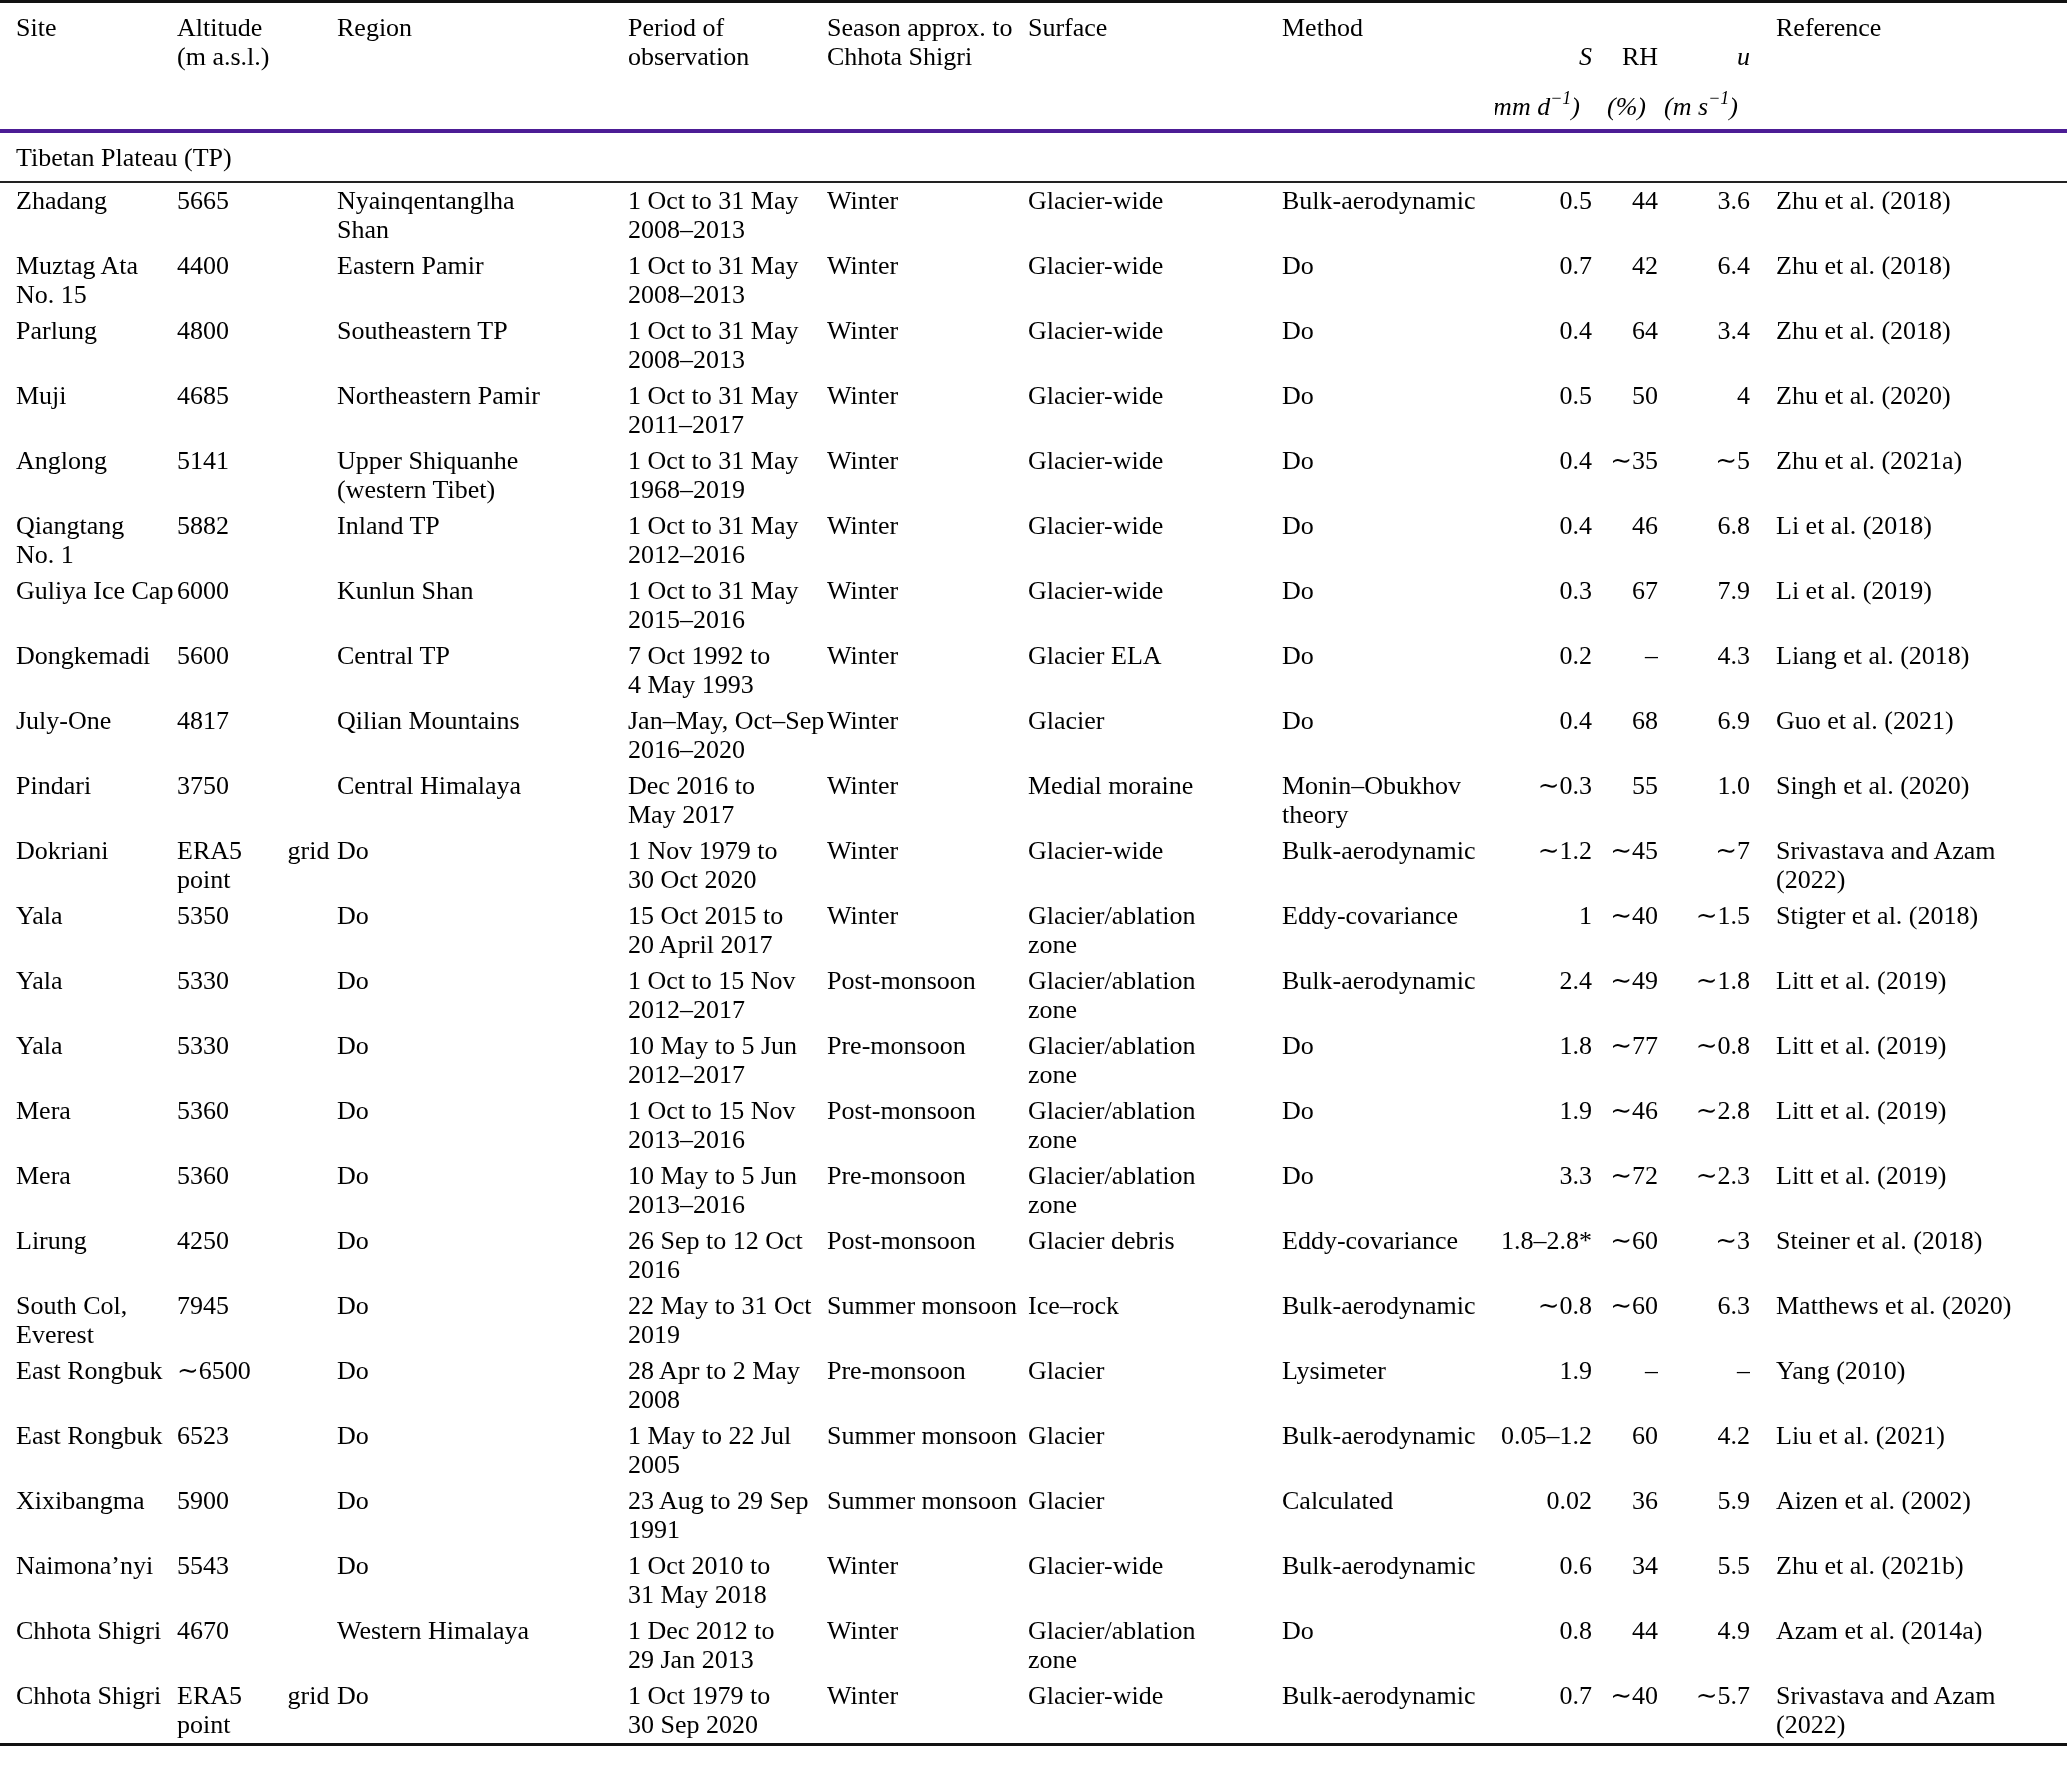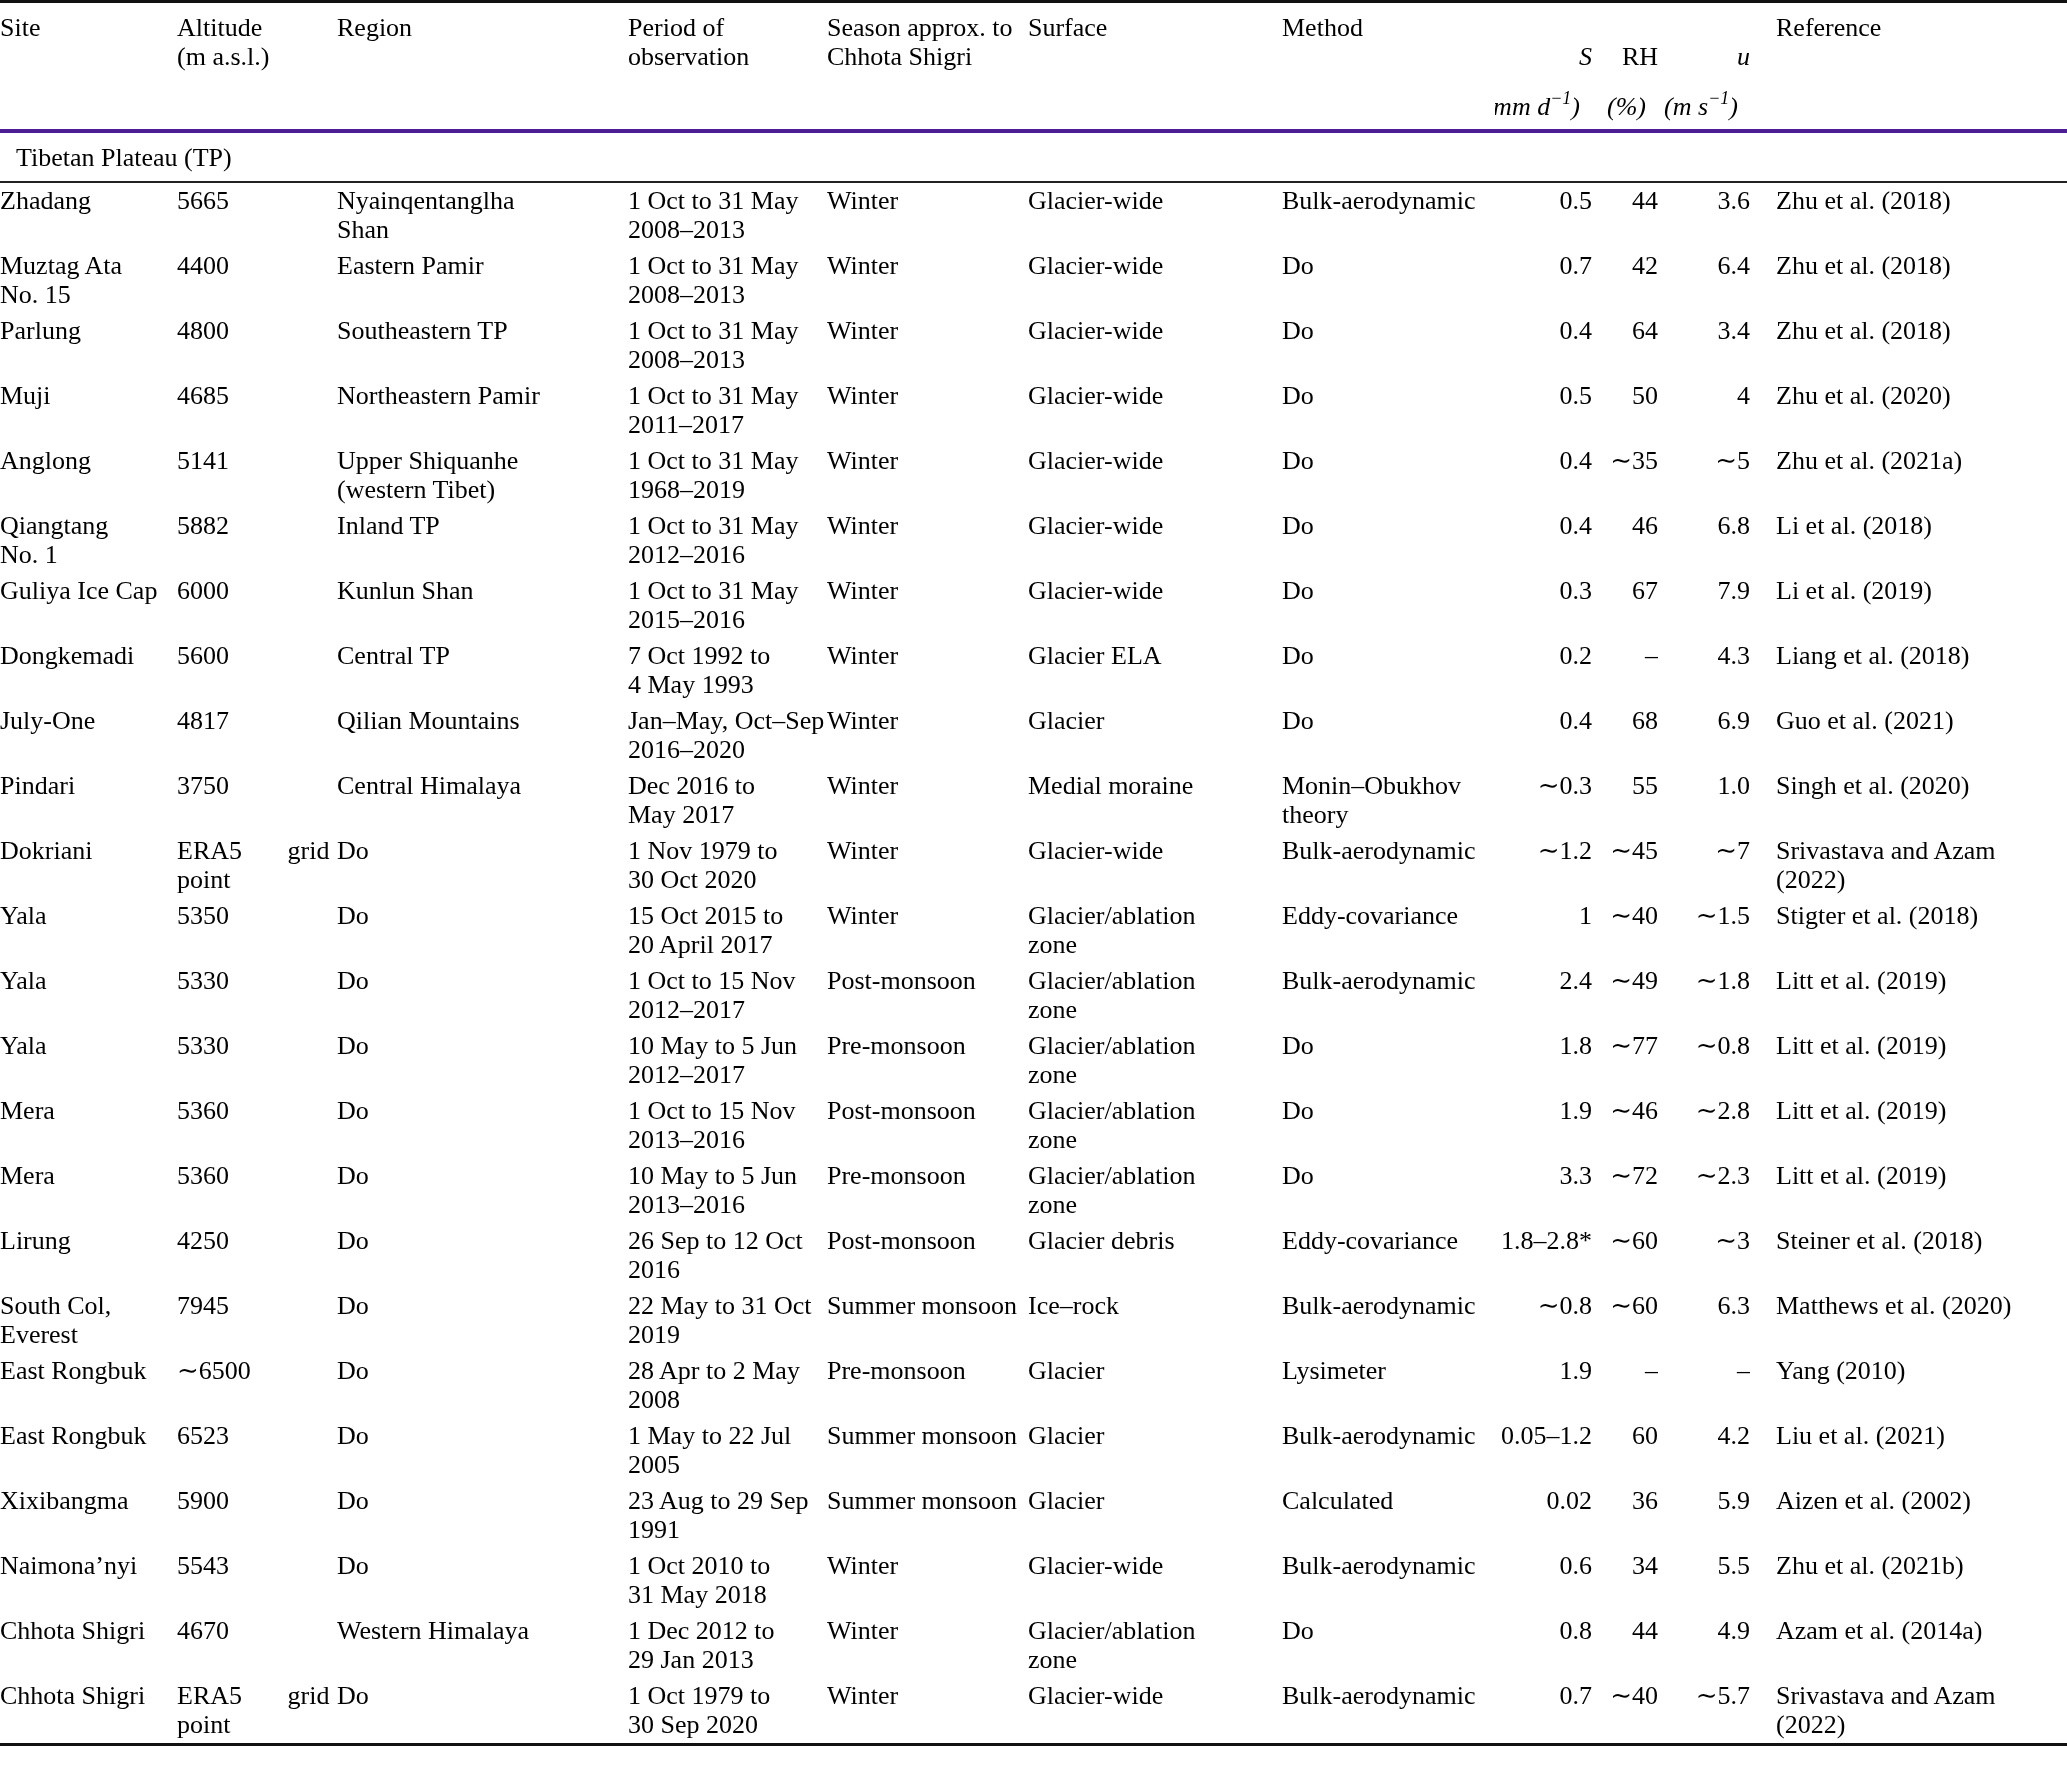--- a/index.html
+++ b/index.html
@@ -40,21 +40,21 @@
     white-space: pre-line;
     overflow: hidden;
   }
   thead th {
     height: 106px;
     position: relative;
     padding-top: 10px;
     border-bottom: 2px solid #222;
   }
   thead th .title { white-space: pre-line; }
-  th.h-site, td.cell-site { }
+  th.h-site, td.cell-site { padding-left: 16px; }
   td.cell-ref, th.h-ref { padding-left: 26px; }
   th.h-num, td.num { text-align: right; }
   th.h-s .title, th.h-u .title { font-style: italic; }
   thead th .unit {
     position: absolute;
     bottom: 8px;
     right: 12px;
     white-space: nowrap;
     font-style: italic;
   }

